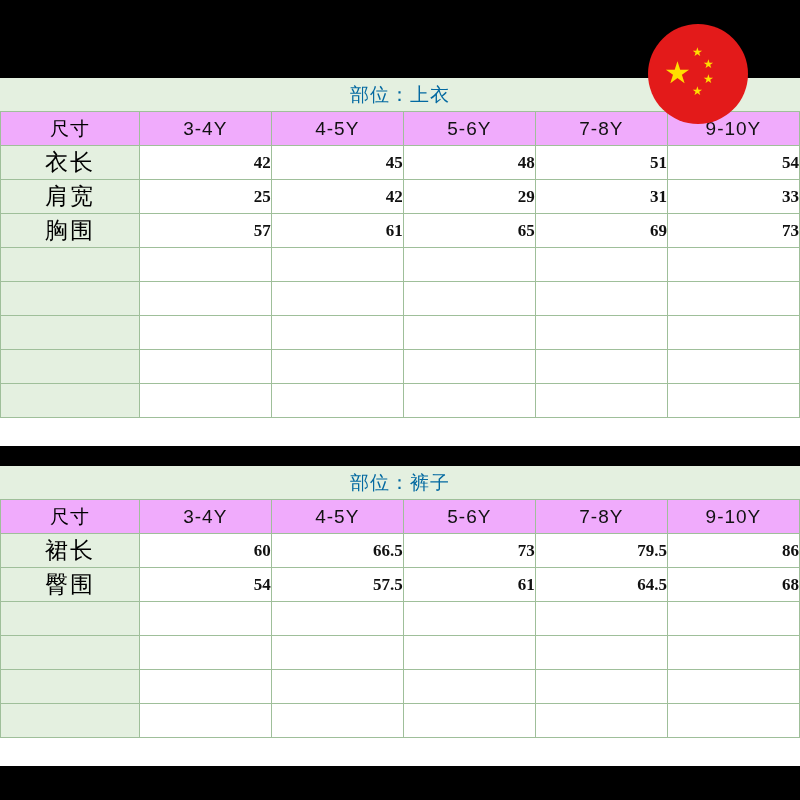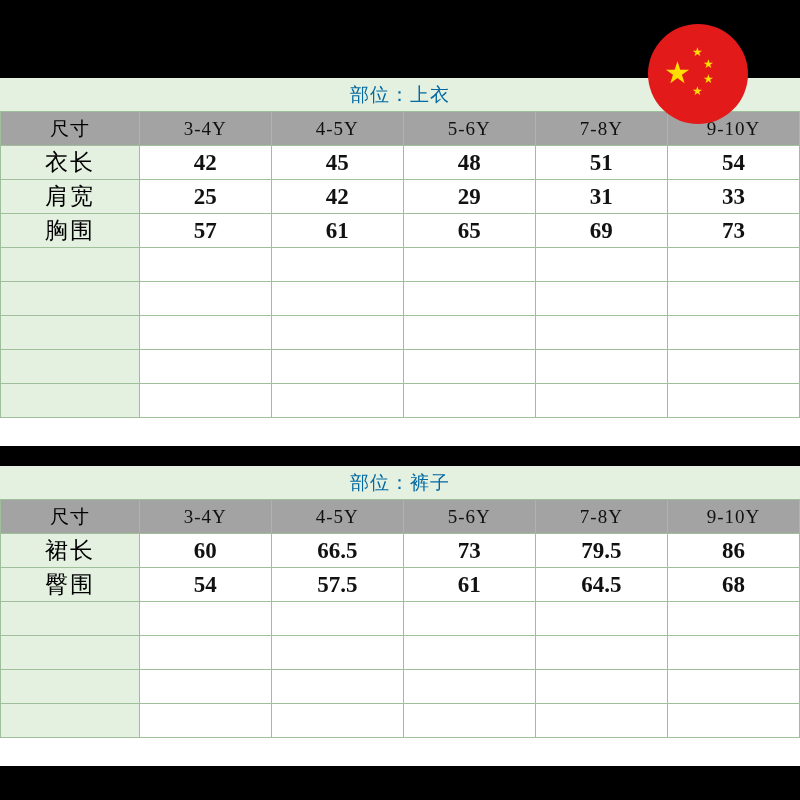--- a/index.html
+++ b/index.html
@@ -60,34 +60,35 @@
     background: #e4f0e0;
     font-size: 19px;
     letter-spacing: 1px;
     color: #0369a1;
     height: 32px;
     border-left: 1px solid #e4f0e0;
     border-right: 1px solid #e4f0e0;
     border-top: 1px solid #e4f0e0;
   }
   table.size-table tr.header-row td {
-    background: #a3a3a3;
+    background: #f0abfc;
     font-size: 19px;
     font-weight: normal;
     letter-spacing: 1px;
   }
   table.size-table td.data-cell {
-    font-size: 23px;
+    font-size: 17px;
     font-weight: bold;
     font-family: "Liberation Serif", serif;
+    text-align: right;
   }
   table.size-table td.size-header {
     font-size: 17px;
     font-weight: bold;
-    font-family: Liberation Serif, serif;
+    font-family: Liberation Sans, sans-serif;
     background: #e4f0e0;
   }
   table.size-table tr.blank-row td.label-col {
     background: #e4f0e0;
   }
   .col-label { width: 124px; }
   .col-data  { width: 118px; }
   .flag-badge {
     position: absolute;
     top: 24px;

